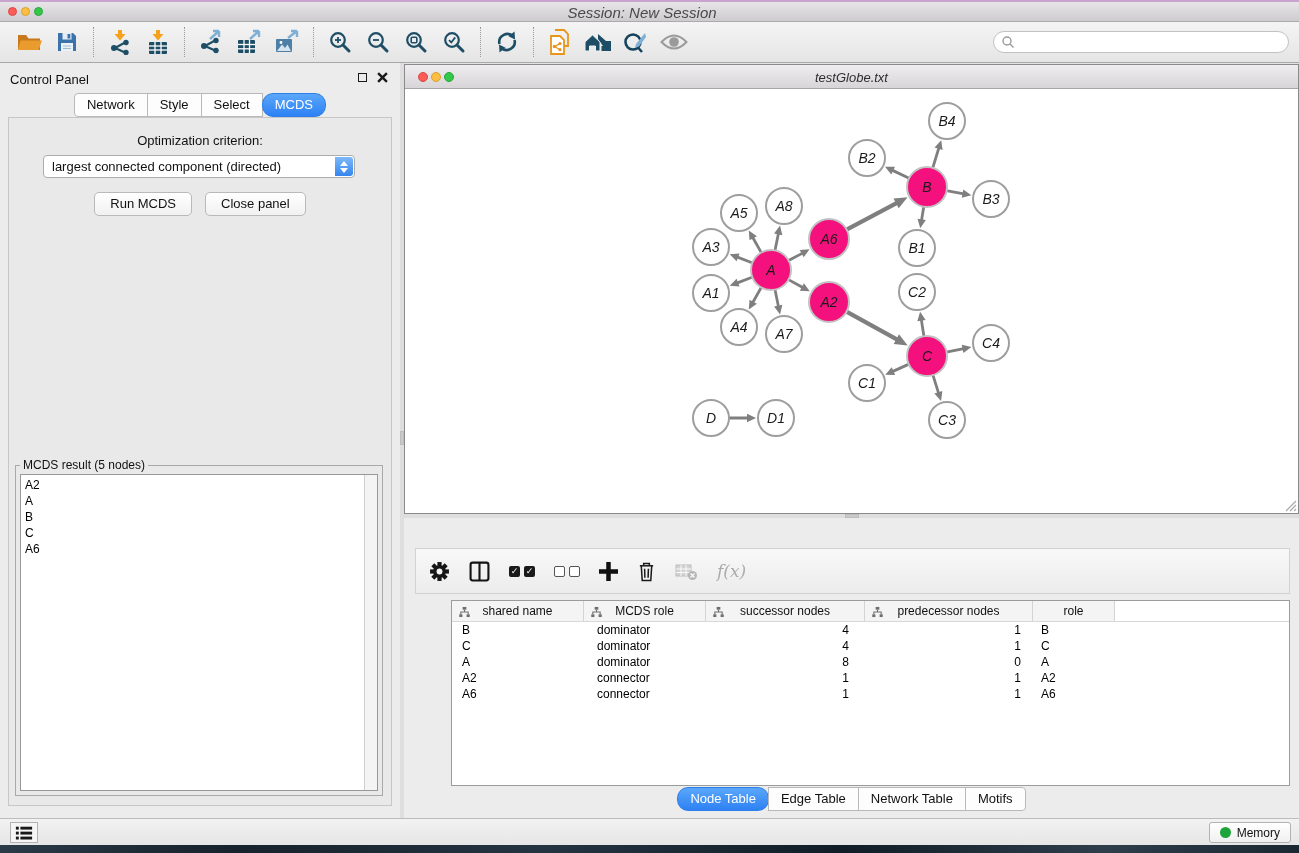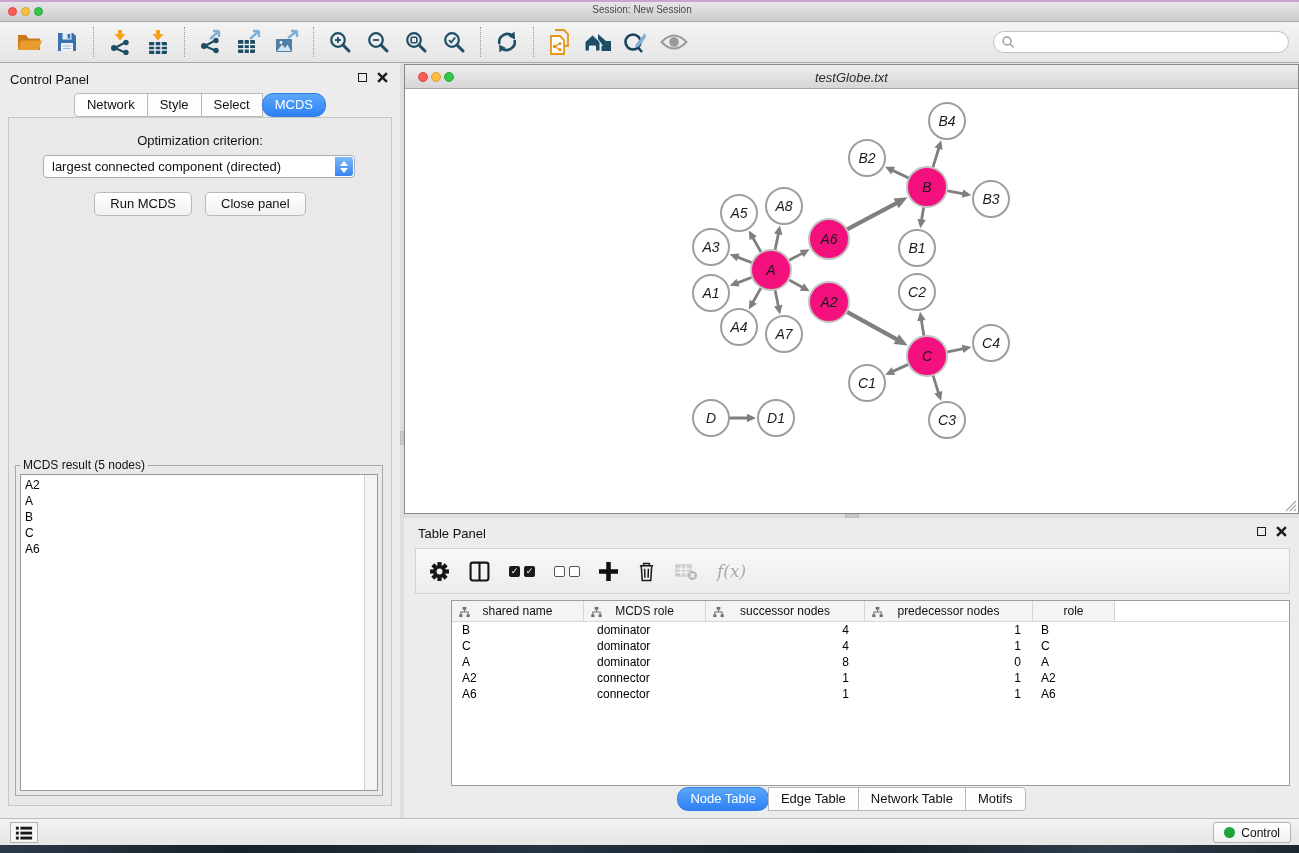--- a/index.html
+++ b/index.html
@@ -10,21 +10,21 @@
 
   
   .titlebar { position:absolute; left:0; top:0; width:100%; height:22px;
               background:linear-gradient(#EAE8EA,#CDCBCD); border-bottom:1px solid #ABABAB; }
   .violet-strip { position:absolute; left:0; top:0; width:100%; height:2px; background:#C9A4CE; }
   .traffic { position:absolute; left:8px; top:7px; display:flex; gap:4px; }
   .traffic span { width:9px; height:9px; border-radius:50%; display:inline-block; }
   .light-red { background:#FC5B57; border:1px solid #D94A45; }
   .light-yellow { background:#FDBE41; border:1px solid #D8A133; }
   .light-green { background:#34C84A; border:1px solid #28A53A; }
-  .app-title { position:absolute; left:0; right:15px; top:4px; text-align:center; font-size:10px; color:#4A4A4A; }
+  .app-title { position:absolute; left:0; right:15px; top:4px; text-align:center; font-size:15px; color:#4A4A4A;font-style:italic; }
 
   
   .toolbar { position:absolute; left:0; top:22px; width:100%; height:41px;
              background:linear-gradient(#F4F4F4,#E5E5E5); border-bottom:1px solid #A8A8A8;
              display:flex; align-items:center; padding-left:10px; }
   .tbtn { width:38px; height:34px; background:none; border:none; display:flex; align-items:center;
           justify-content:center; cursor:default; }
   .tsep { width:0; height:30px; border-left:1px dotted #9A9A9A; margin:0 7px; }
   .searchbox { margin-left:auto; margin-right:10px; width:296px; height:22px; background:#fff;
                border:1px solid #C2C2C2; border-radius:12px; display:flex; align-items:center; padding-left:7px; }
@@ -477,29 +477,20 @@
         <path d="M14 4 L4 14 M14 8 L8 14 M14 12 L12 14" stroke="#ABABAB" stroke-width="1.3"></path>
       </svg>
     </div>
   </div>
 
   <div class="h-divider">
       <div class="handle"></div>
     </div>
 
   <div class="table-panel">
-    <div class="tp-head">
-      <span class="tp-title">Table Panel</span>
-      <span class="panel-icons" style="top:8px;">
-        <span class="float-icon"></span>
-        <svg width="11" height="11" viewBox="0 0 10 10">
-          <path d="M1 1 L9 9 M9 1 L1 9" stroke="#1A1A1A" stroke-width="2.2"></path>
-        </svg>
-      </span>
-    </div>
     <div class="tp-toolbar">
       <button class="tpbtn">
         <svg width="21" height="21" viewBox="0 0 20 20">
           <g fill="#151515">
             <rect x="8" y="1" width="4" height="18"></rect>
             <rect x="1" y="8" width="18" height="4"></rect>
             <rect x="8" y="1" width="4" height="18" transform="rotate(45 10 10)"></rect>
             <rect x="8" y="1" width="4" height="18" transform="rotate(-45 10 10)"></rect>
             <circle cx="10" cy="10" r="6"></circle>
           </g>
@@ -655,18 +646,18 @@
             <rect x="6" y="1.5" width="13" height="3.2"></rect>
           <rect x="1" y="7" width="3.2" height="3.2"></rect>
             <rect x="6" y="7" width="13" height="3.2"></rect>
           <rect x="1" y="12.5" width="3.2" height="3.2"></rect>
             <rect x="6" y="12.5" width="13" height="3.2"></rect>
         </g>
       </svg>
     </button>
     <button class="memory-btn">
       <span class="mem-dot"></span>
-      <span>Control</span>
+      <span>Memory</span>
     </button>
   </div>
   <div class="desktop-strip"></div>
 
 </div>
 
 </body></html>

